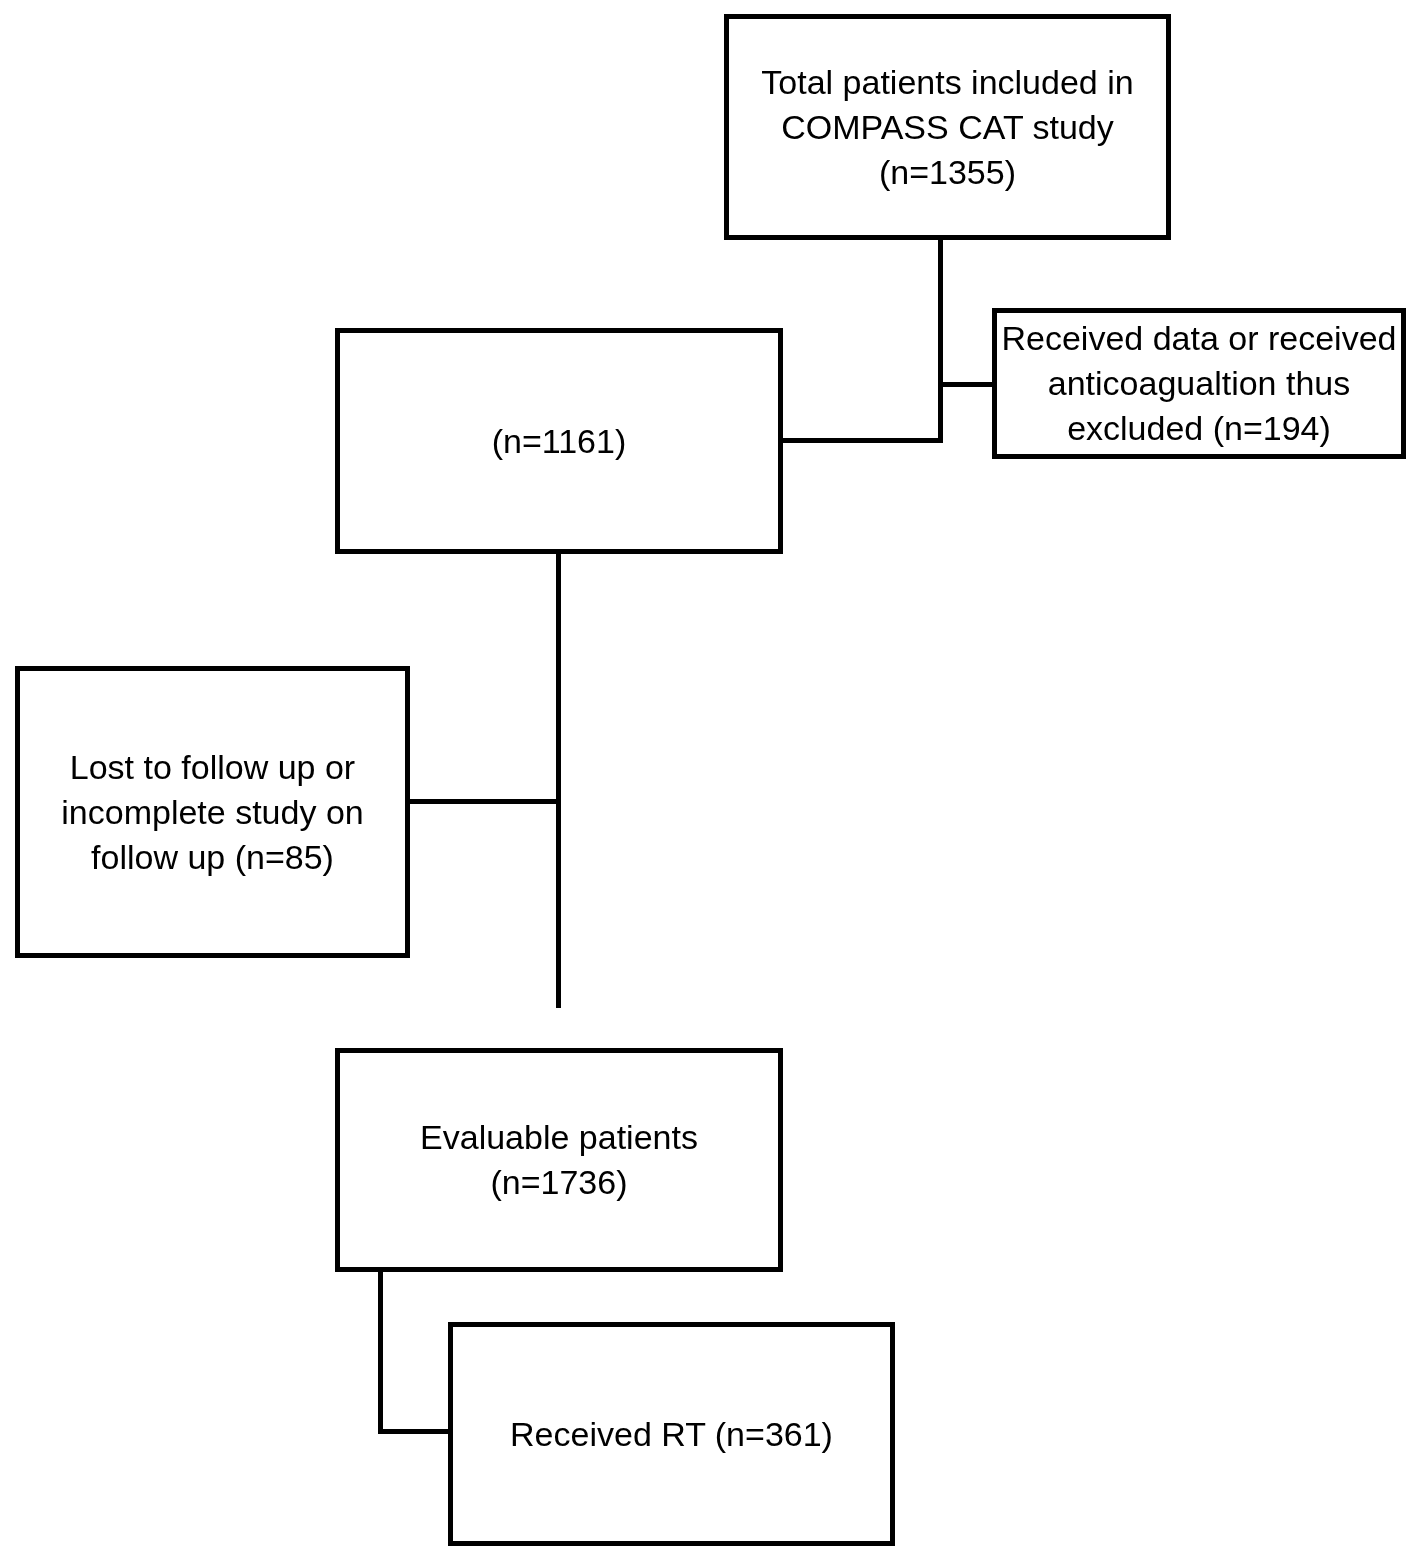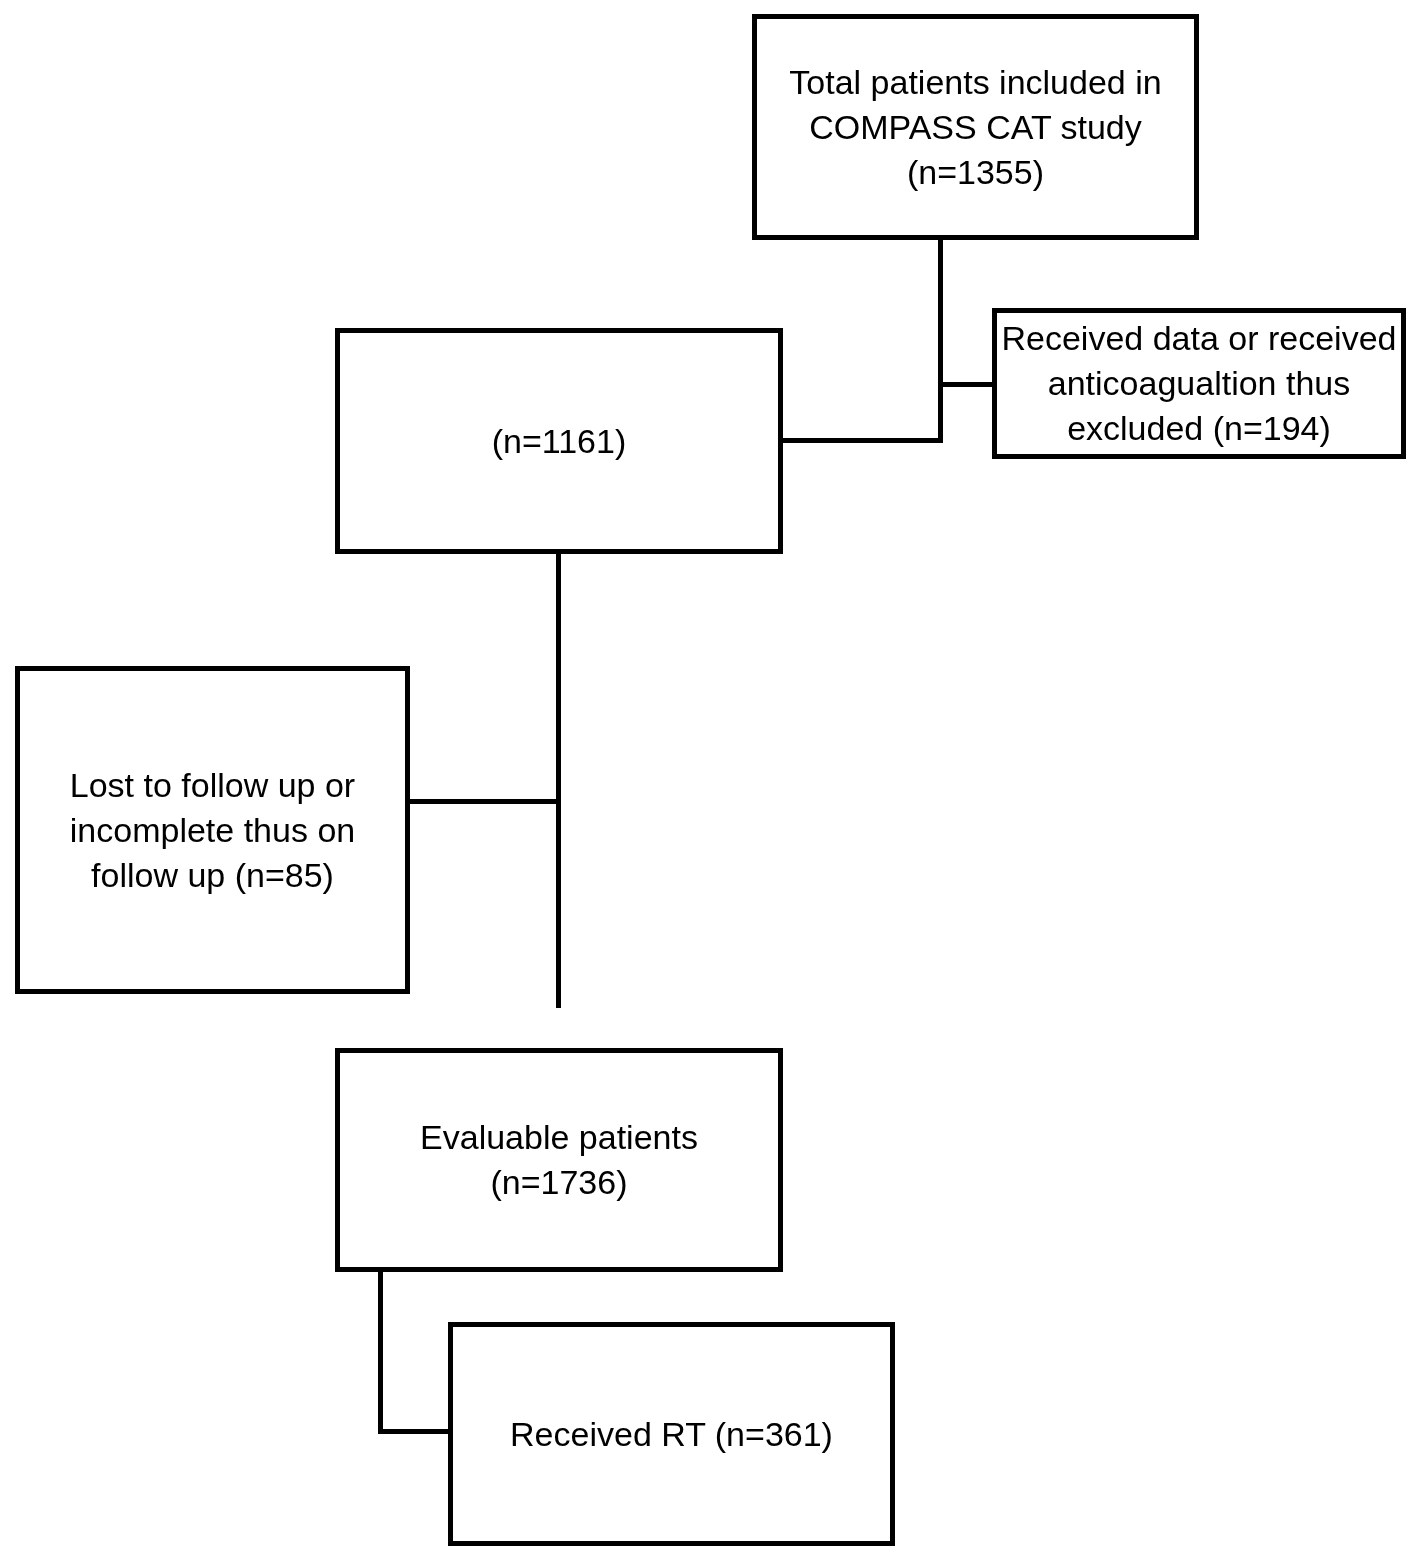--- a/index.html
+++ b/index.html
@@ -32,24 +32,24 @@
   }
   .box-text span {
     display: block;
     white-space: nowrap;
   }
   .conn {
     position: absolute;
     background: #000000;
   }
   
-  #box-total      { left: 752px; top: 14px;   width: 447px; height: 226px; }
+  #box-total      { left: 724px; top: 14px;   width: 447px; height: 226px; }
   #box-missing    { left: 992px; top: 308px;  width: 414px; height: 151px; }
   #box-remaining  { left: 335px; top: 328px;  width: 448px; height: 226px; }
-  #box-lost       { left: 15px;  top: 666px;  width: 395px; height: 328px; }
+  #box-lost       { left: 15px;  top: 666px;  width: 395px; height: 292px; }
   #box-evaluable  { left: 335px; top: 1005px; width: 448px; height: 224px; margin-top: 43px; }
   #box-rt         { left: 448px; top: 1322px; width: 447px; height: 224px; text-align: center; }
   
   #conn-total-down        { left: 938px; top: 238px;  width: 5px;   height: 205px; }
   #conn-to-missing        { left: 940px; top: 382px;  width: 52px;  height: 5px;   }
   #conn-remaining-right   { left: 781px; top: 438px;  width: 161px; height: 5px;   }
   #conn-remaining-down    { left: 556px; top: 552px;  width: 5px;   height: 456px; }
   #conn-lost-right        { left: 407px; top: 799px;  width: 154px; height: 5px;   }
   #conn-evaluable-down    { left: 378px; top: 1227px; width: 5px;   height: 207px; }
   #conn-to-rt             { left: 378px; top: 1429px; width: 75px;  height: 5px;   }
@@ -85,21 +85,21 @@
 
   <div class="box" id="box-remaining">
     <div class="box-text">
       <span>(n=1161)</span>
     </div>
   </div>
 
   <div class="box" id="box-lost">
     <div class="box-text">
       <span>Lost to follow up or</span>
-      <span>incomplete thus on</span>
+      <span>incomplete study on</span>
       <span>follow up (n=85)</span>
     </div>
   </div>
 
   <div class="box" id="box-evaluable">
     <div class="box-text">
       <span>Evaluable patients</span>
       <span>(n=1736)</span>
     </div>
   </div>

